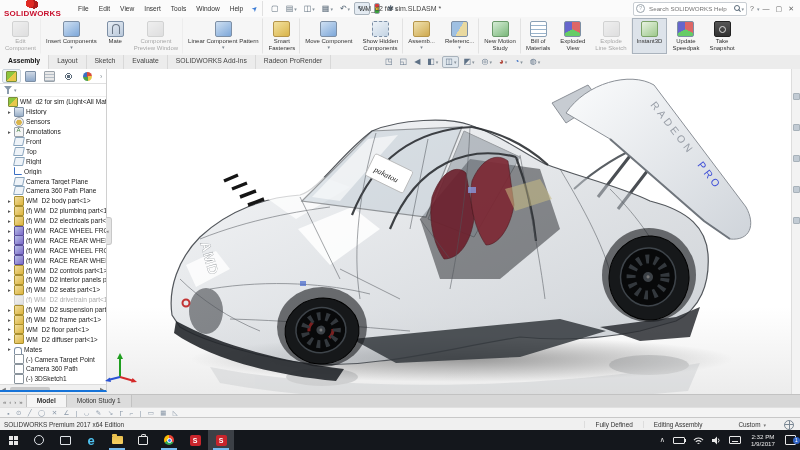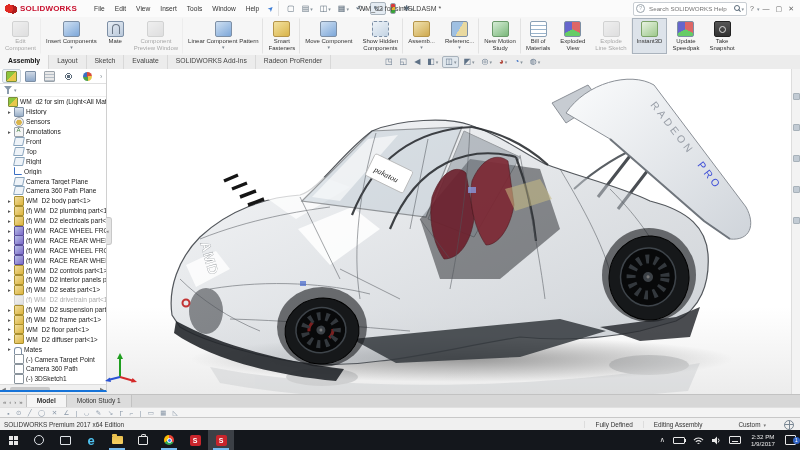--- a/index.html
+++ b/index.html
@@ -1,20 +1,20 @@
 <!DOCTYPE html>
 <html><head>
 <meta charset="utf-8">
 <style>
   html,body{margin:0;padding:0;background:#777;}
   #screen{position:relative;width:800px;height:450px;background:#fff;overflow:hidden;
     font-family:"Liberation Sans",sans-serif;-webkit-user-select:none;}
   
   #titlebar{position:absolute;left:0;top:0;width:800px;height:17px;background:#fbfbfb;border-bottom:1px solid #e3e3e3;display:flex;align-items:center;}
-  #logo{display:flex;align-items:center;margin-left:4px;}
+  #logo{display:flex;align-items:center;margin-left:4px;flex-direction:column;}
   #logomark{width:14px;height:10px;background:radial-gradient(circle at 35% 45%,#e02a23 0 38%,transparent 40%),radial-gradient(circle at 65% 55%,#b01c1c 0 38%,transparent 40%);border-radius:2px;margin-right:2px;}
   #logotext{font-size:8px;font-weight:bold;color:#c8102e;letter-spacing:.2px;}
   #menubar{display:flex;margin-left:12px;}
   .menu{font-size:6.6px;color:#333;padding:2px 5px;cursor:default;}
   #pin-icon{color:#3a7bd5;font-size:7px;transform:rotate(-45deg);margin:0 4px;}
   #quickbar{display:flex;align-items:center;border-left:1px solid #e0e0e0;padding-left:5px;}
   .qbtn{display:flex;align-items:center;padding:1px 2px;margin-right:1px;border:1px solid transparent;border-radius:2px;}
   .qbtn.press{border-color:#aab4bd;background:#e4ebf2;}
   .qg{font-size:8px;color:#5b6b7a;line-height:9px;}
   .qbtn[data-icon="rebuild"] .qg{display:inline-block;width:4px;height:9px;background:linear-gradient(#d83a3a 0 33%,#e0b42e 33% 66%,#3aa33a 66%);border:1px solid #98a2aa;border-radius:2px;color:transparent;overflow:hidden;}

